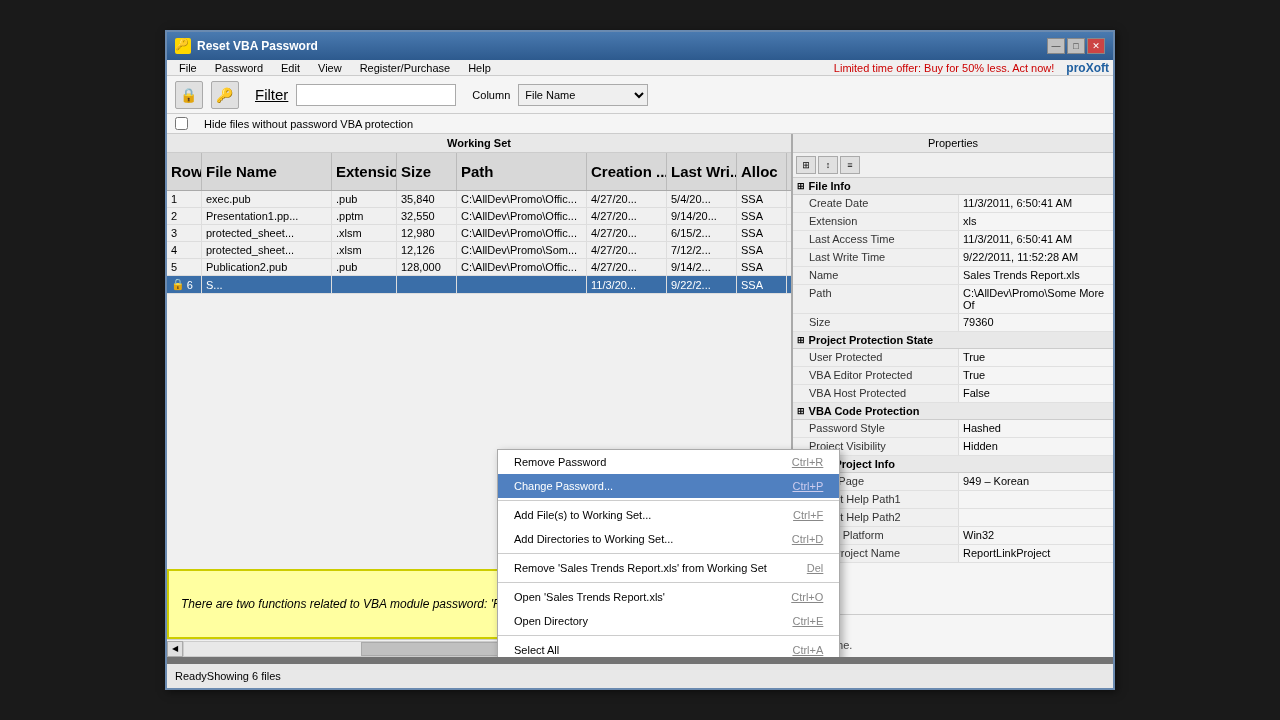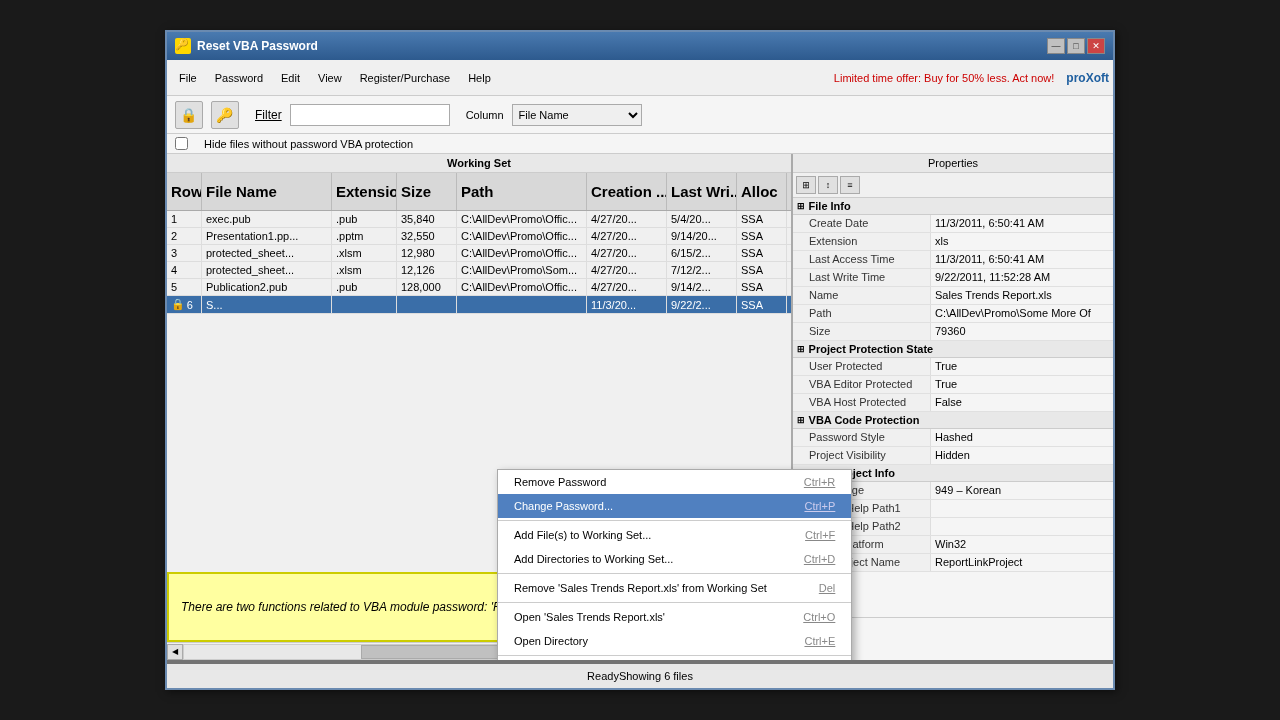--- a/index.html
+++ b/index.html
@@ -73,21 +73,21 @@
     }
 
     .title-btn.close { background: #cc4444; color: white; }
 
     .menu-bar {
       background: #f0f0f0;
       border-bottom: 1px solid #ccc;
       display: flex;
       align-items: center;
       padding: 2px 4px;
-      height: 36px;
+      height: 16px;
       gap: 2px;
     }
 
     .menu-item {
       padding: 2px 8px;
       cursor: pointer;
       font-size: 11px;
     }
 
     .promo-text {
@@ -121,21 +121,21 @@
       border: 1px solid #aaa;
       border-radius: 2px;
       display: flex;
       align-items: center;
       justify-content: center;
       cursor: pointer;
       font-size: 14px;
     }
 
     .filter-label {
-      font-size: 12px;
+      font-size: 15px;
       margin-left: 8px;
       text-decoration: underline;
     }
 
     .filter-input {
       width: 160px;
       height: 22px;
       border: 1px solid #aaa;
       padding: 1px 4px;
       font-size: 11px;
@@ -244,21 +244,20 @@
       min-width: 320px;
     }
 
     .ctx-item {
       padding: 6px 16px;
       display: flex;
       justify-content: space-between;
       cursor: pointer;
       font-size: 11px;
       white-space: nowrap;
-      gap: 12px;
     }
 
     .ctx-item.highlighted {
       background: #5080c0;
       color: white;
     }
 
     .ctx-divider {
       border-top: 1px solid #ccc;
       margin: 2px 0;
@@ -380,21 +379,21 @@
       font-size: 9px;
     }
 
     .prop-row {
       display: flex;
       border-bottom: 1px solid #e0e0e0;
       min-height: 18px;
     }
 
     .prop-key {
-      width: 138px;
+      width: 166px;
       padding: 2px 4px 2px 16px;
       background: #f0f0f0;
       border-right: 1px solid #ddd;
       font-size: 11px;
       color: #333;
     }
 
     .prop-val {
       padding: 2px 4px;
       font-size: 11px;
@@ -414,24 +413,24 @@
       margin-bottom: 4px;
     }
 
     .props-name-desc {
       font-size: 11px;
       color: #444;
     }
 
     .status-bar {
       background: #e8e8e8;
-      border-top: 4px solid #737373;
-      display: flex;
-      align-items: center;
-      justify-content: center;
+      border-top: 7px solid #737373;
+      display: flex;
+      align-items: center;
+      justify-content: flex-start;
       padding: 12px 8px;
       height: 22px;
       font-size: 11px;
     }
 
     
     .left-panel-wrapper {
       position: relative;
       flex: 1;
       display: flex;

